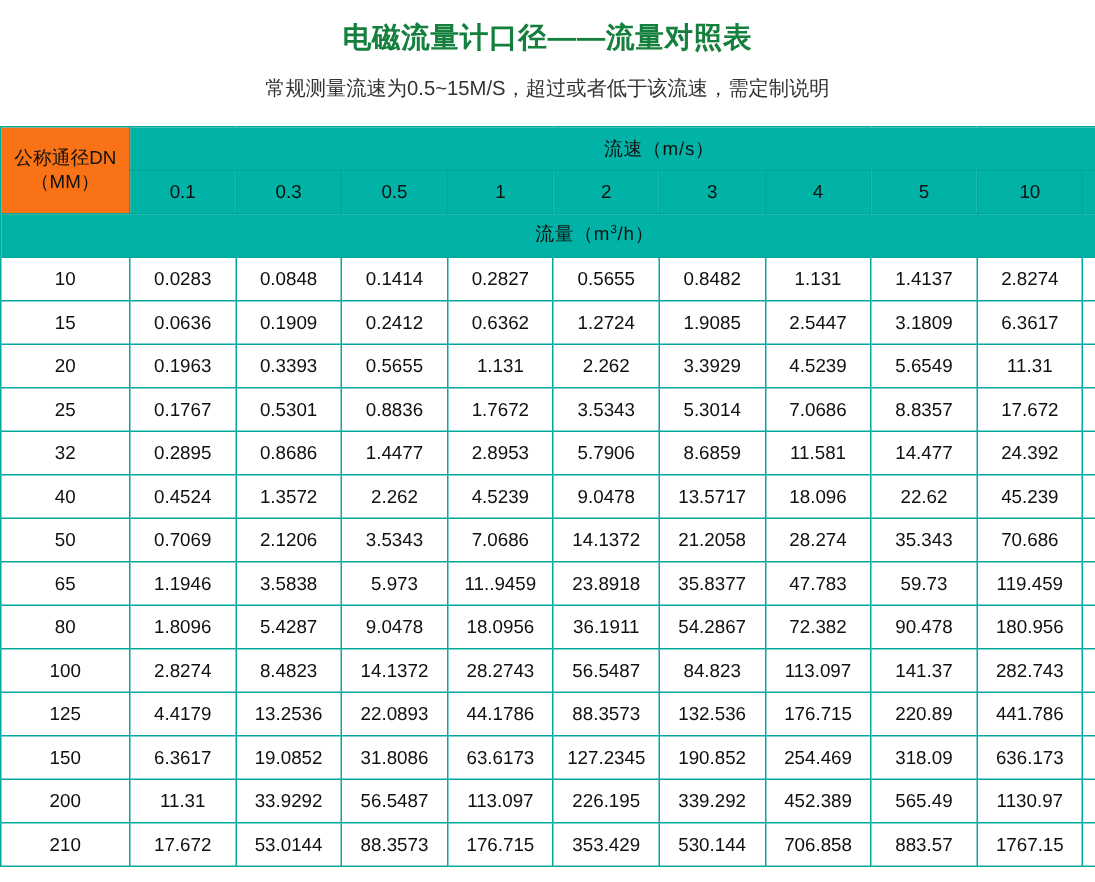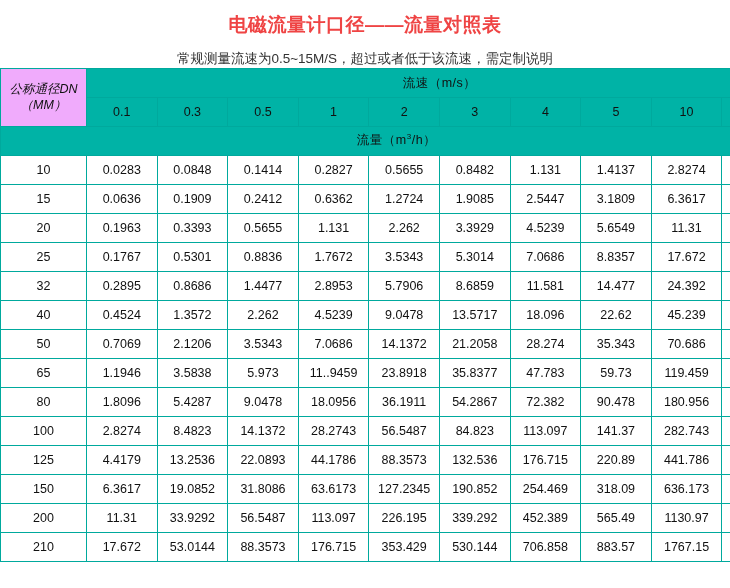--- a/index.html
+++ b/index.html
@@ -17,53 +17,52 @@
     width: 730px;
     height: 588px;
     position: relative;
     box-sizing: border-box;
     padding: 0;
   }
   .title {
     text-align: center;
     font-size: 19px;
     font-weight: bold;
-    color: #ef4444;
+    color: #15803d;
     margin-top: 12px;
     letter-spacing: 0.5px;
   }
   .subtitle {
     text-align: center;
     font-size: 13.5px;
     color: #333333;
     margin-top: 12px;
-    margin-bottom: 0;
+    margin-bottom: 16px;
   }
   table.grid {
     border-collapse: collapse;
     width: 722px;
     margin: 0 auto;
     table-layout: fixed;
   }
   table.grid td, table.grid th {
     border: 1px solid #00a99d;
     text-align: center;
     vertical-align: middle;
     font-size: 12.5px;
     color: #111111;
     padding: 0;
     height: 28px;
     font-weight: normal;
   }
   .hdr-dn {
-    background: #f0abfc;
+    background: #f97316;
     color: #ffffff;
     font-size: 12.5px;
     line-height: 1.25;
-    font-style: italic;
   }
   .hdr-speed {
     background: #00b3a6;
     color: #ffffff;
     font-size: 13.5px;
     letter-spacing: 0.5px;
   }
   .hdr-sub {
     background: #00b3a6;
     color: #ffffff;

